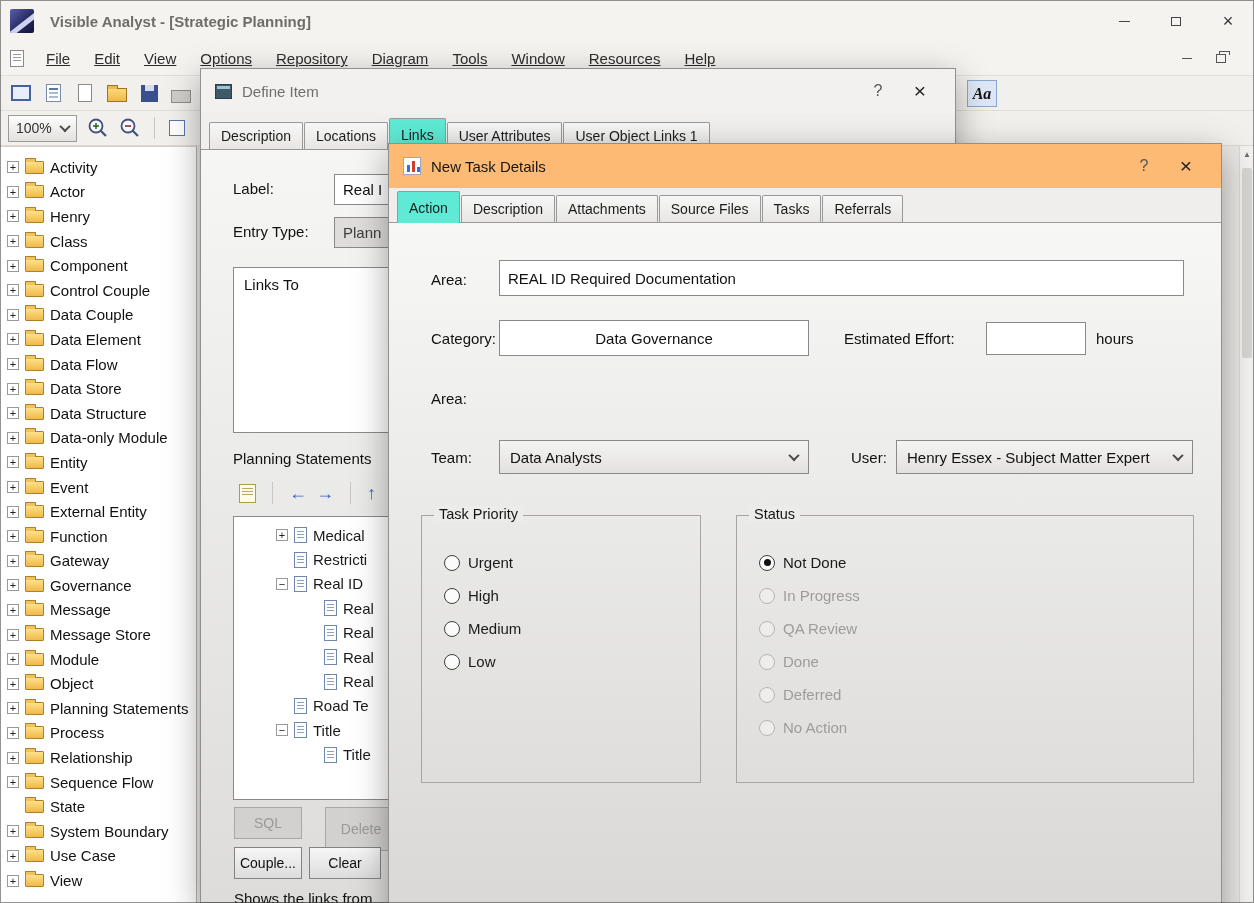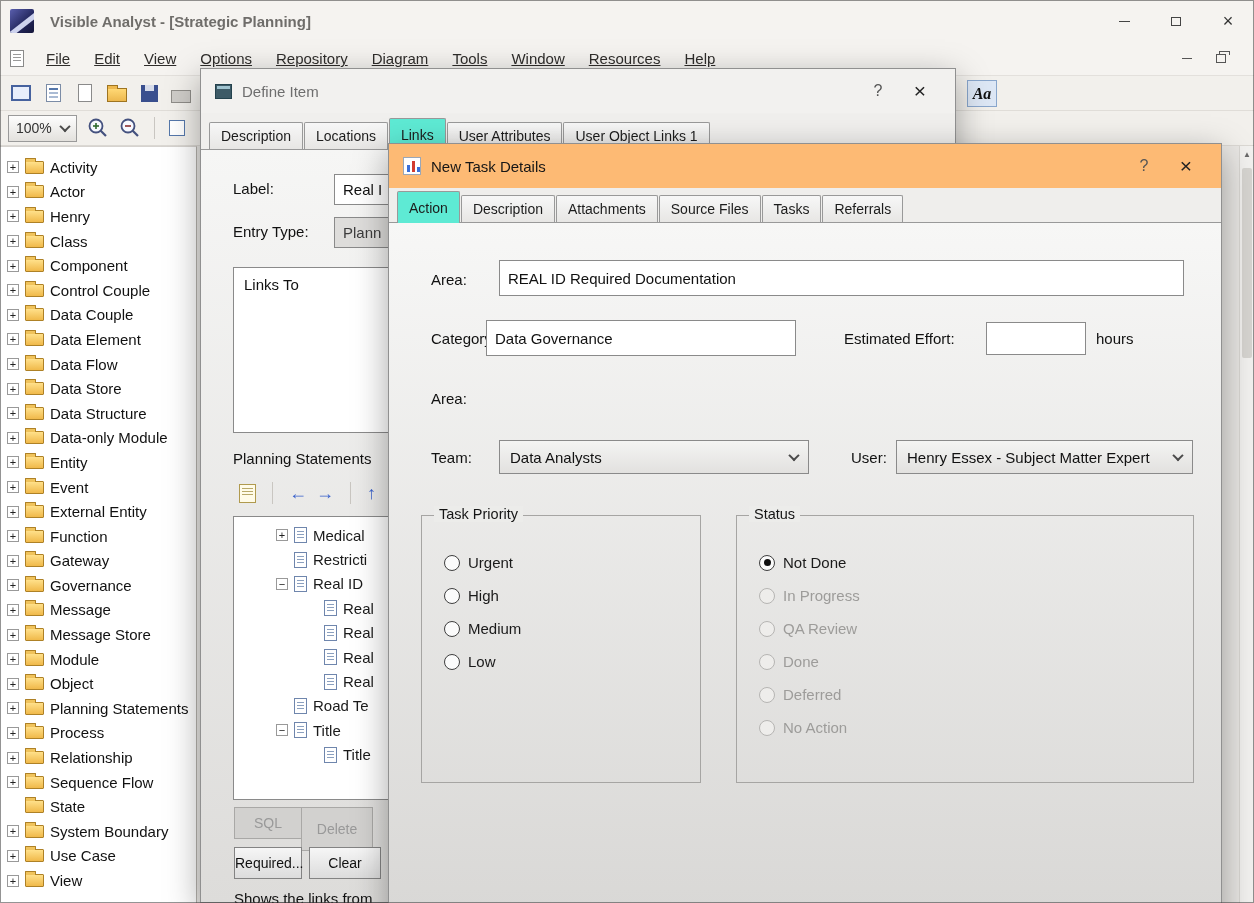--- a/index.html
+++ b/index.html
@@ -448,22 +448,22 @@
           <span class="docicon"></span>
           <span class="dtree-label">Title</span>
         </div>
         <div class="dtree-row lvl1">
           <span class="expander invisible"></span>
           <span class="docicon"></span>
           <span class="dtree-label">Title</span>
         </div>
       </div>
     <button class="btn disabled" style="left:33px;top:657px;width:68px;height:32px">SQL</button>
-    <button class="btn disabled" style="left:100px;top:657px;width:72px;height:44px">Delete</button>
-    <button class="btn" style="left:33px;top:697px;width:68px;height:32px">Required...</button>
+    <button class="btn disabled" style="left:124px;top:657px;width:72px;height:44px">Delete</button>
+    <button class="btn" style="left:33px;top:697px;width:68px;height:32px">Couple...</button>
     <button class="btn" style="left:108px;top:697px;width:72px;height:32px">Clear</button>
     <div class="status-text" style="left:33px;top:740px">Shows the links from</div>
   </div>
 </div>
 
 <div class="dialog task-dialog">
   <div class="dlg-titlebar">
     <span class="chart-icon">
       <span class="bar b1"></span>
         <span class="bar b2"></span>
@@ -479,21 +479,21 @@
       <div class="tab">Attachments</div>
       <div class="tab">Source Files</div>
       <div class="tab">Tasks</div>
       <div class="tab">Referrals</div>
     </div>
   <div class="task-content">
     <div class="fld-label" style="left:42px;top:48px">Area:</div>
     <input class="tb" style="left: 110px; top: 37px; width: 685px; height: 36px;" value="REAL ID Required Documentation">
 
     <div class="fld-label" style="left:42px;top:107px">Category:</div>
-    <input class="tb" style="left: 97px; top: 97px; width: 310px; height: 36px;" value="Data Governance">
+    <input class="tb" style="left: 110px; top: 97px; width: 310px; height: 36px; text-align: center;" value="Data Governance">
     <div class="fld-label" style="left:455px;top:107px">Estimated Effort:</div>
     <input class="tb" style="left: 597px; top: 99px; width: 100px; height: 33px;" value="">
     <div class="fld-label" style="left:707px;top:107px">hours</div>
 
     <div class="fld-label" style="left:42px;top:167px">Area:</div>
 
     <div class="fld-label" style="left:42px;top:226px">Team:</div>
     <div class="combo" style="left:110px;top:217px;width:310px;height:34px">
       <span>Data Analysts</span>
       <span class="chev"></span>

